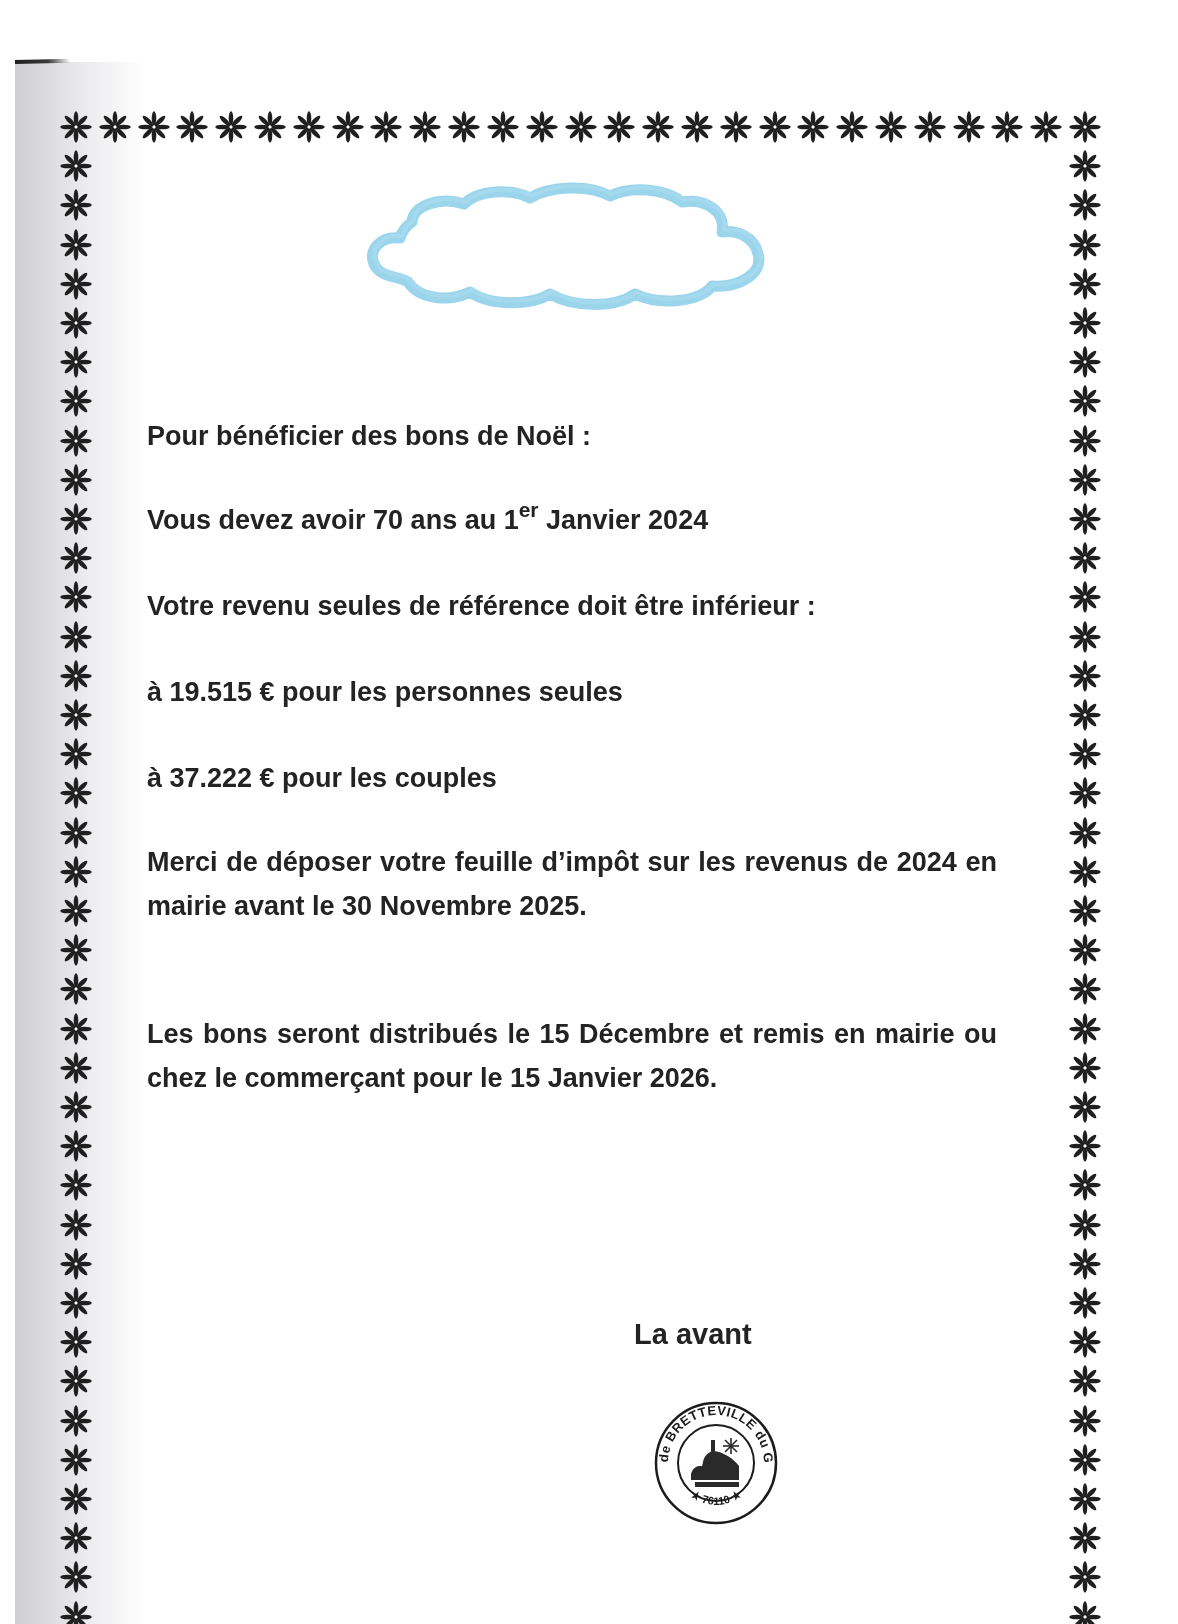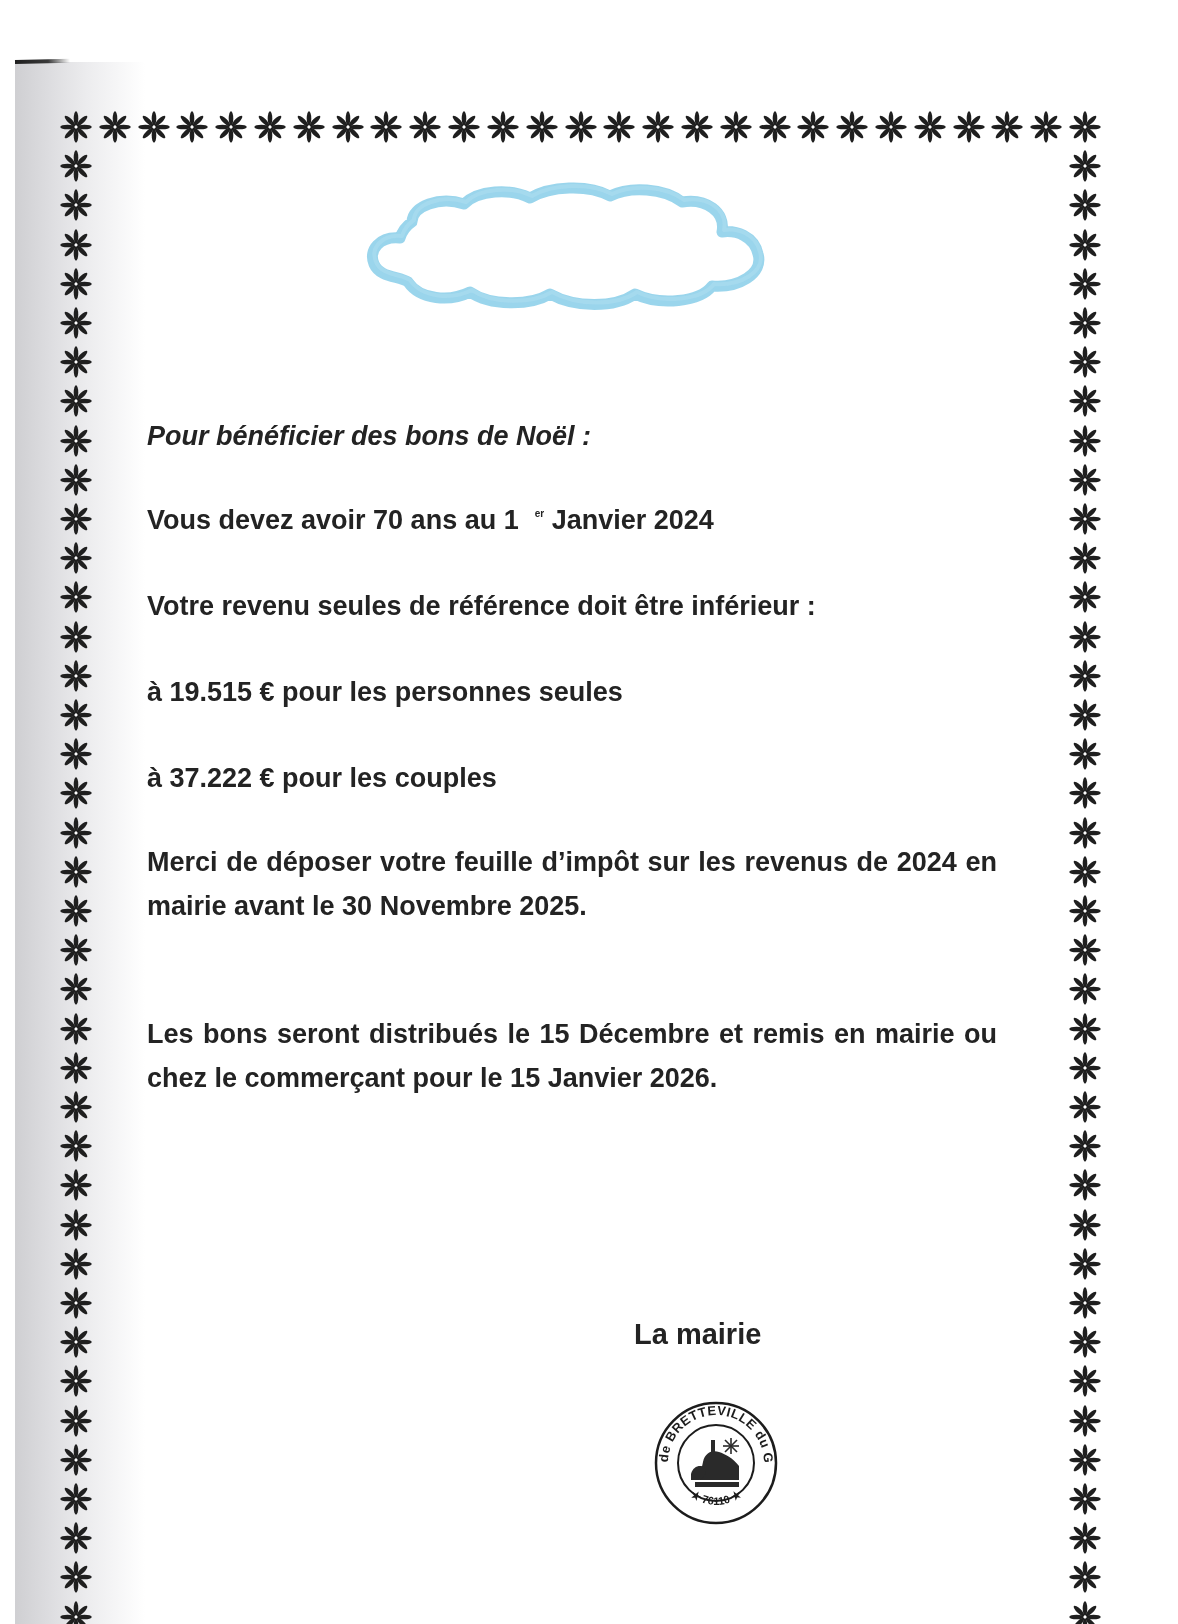--- a/index.html
+++ b/index.html
@@ -31,21 +31,21 @@
       font-family: "Liberation Sans", sans-serif; font-weight: bold;
       font-size: 38px; color: #6b6b6b; letter-spacing: 0.5px;
       -webkit-text-stroke: 0.6px #444;
     }
     .para {
       position: absolute; left: 147px; width: 868px;
       font-family: "Liberation Sans", sans-serif; font-weight: bold;
       font-size: 27px; color: #232323; line-height: 44px;
     }
     .justify { text-align: justify; text-align-last: left; }
-    sup { font-size: 10px; line-height: 0; vertical-align: 12px; margin-left: 16px; }
+    sup { font-size: 21px; line-height: 0; vertical-align: 12px; }
     .signature {
       position: absolute; left: 634px; top: 1318px;
       font-family: "Liberation Sans", sans-serif; font-weight: bold;
       font-size: 29px; color: #232323;
     }
     .stamp { position: absolute; left: 653px; top: 1400px; width: 126px; height: 126px; }
   </style>
 </head>
 <body>
 
@@ -1394,35 +1394,35 @@
     </div>
   </div>
 
 <div class="title-cloud">
   <svg width="420" height="140" viewBox="0 0 420 140">
     <path d="M40,60 C20,58 8,72 14,86 C20,100 40,98 48,104 C60,122 90,124 110,114 C130,128 170,128 190,116 C215,130 255,130 275,116 C300,128 340,124 352,108 C378,110 404,96 398,76 C394,58 376,52 362,54 C366,34 346,20 322,24 C304,10 270,8 250,18 C228,6 190,8 170,20 C150,10 118,12 104,26 C80,18 52,28 52,44 C46,48 42,54 40,60 Z" fill="none" stroke="#8fd0ea" stroke-width="11" stroke-linejoin="round" opacity="0.9"></path>
     <path d="M40,60 C20,58 8,72 14,86 C20,100 40,98 48,104 C60,122 90,124 110,114 C130,128 170,128 190,116 C215,130 255,130 275,116 C300,128 340,124 352,108 C378,110 404,96 398,76 C394,58 376,52 362,54 C366,34 346,20 322,24 C304,10 270,8 250,18 C228,6 190,8 170,20 C150,10 118,12 104,26 C80,18 52,28 52,44 C46,48 42,54 40,60 Z" fill="none" stroke="#a9dcef" stroke-width="4" stroke-linejoin="round" opacity="0.7" transform="translate(2,-2)"></path>
   </svg>
 </div>
 
-<div class="para" style="top:414px;font-style:italic;">Pour bénéficier des bons de Noël :</div>
+<div class="para" style="top:414px;">Pour bénéficier des bons de Noël :</div>
 
 <div class="para" style="top:498px;"><span>Vous devez avoir 70 ans au 1</span><sup>er</sup><span> Janvier 2024</span></div>
 
 <div class="para" style="top:584px;">Votre revenu seules de référence doit être inférieur :</div>
 
 <div class="para" style="top:670px;">à 19.515 € pour les personnes seules</div>
 
 <div class="para" style="top:756px;">à 37.222 € pour les couples</div>
 
 <div class="para justify" style="top:840px; width:850px;">Merci de déposer votre feuille d’impôt sur les revenus de 2024 en mairie avant le 30 Novembre 2025.</div>
 
 <div class="para justify" style="top:1012px; width:850px;">Les bons seront distribués le 15 Décembre et remis en mairie ou chez le commerçant pour le 15 Janvier 2026.</div>
 
-<div class="signature">La mairie</div>
+<div class="signature">La avant</div>
 
 <div class="stamp">
   <svg width="126" height="126" viewBox="0 0 126 126">
     <defs>
       <path id="arcTop" d="M 63,63 m -48,0 a 48,48 0 1,1 96,0"></path>
       <path id="arcBottom" d="M 22,72 a 42,42 0 0,0 82,0"></path>
     </defs>
     <circle cx="63" cy="63" r="60" fill="none" stroke="#1c1c1c" stroke-width="2.5"></circle>
     <circle cx="63" cy="63" r="38" fill="none" stroke="#1c1c1c" stroke-width="2"></circle>
     <text font-family="Liberation Sans, sans-serif" font-weight="bold" font-size="13" fill="#1c1c1c" letter-spacing="0.5">

